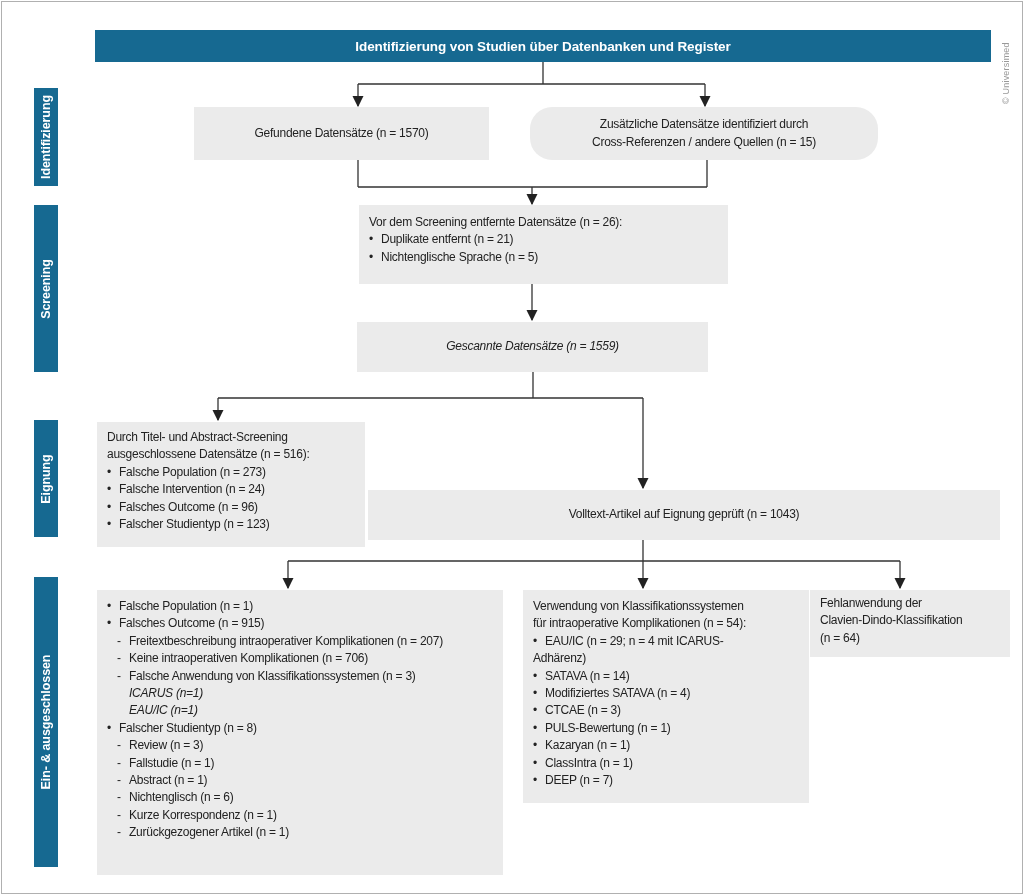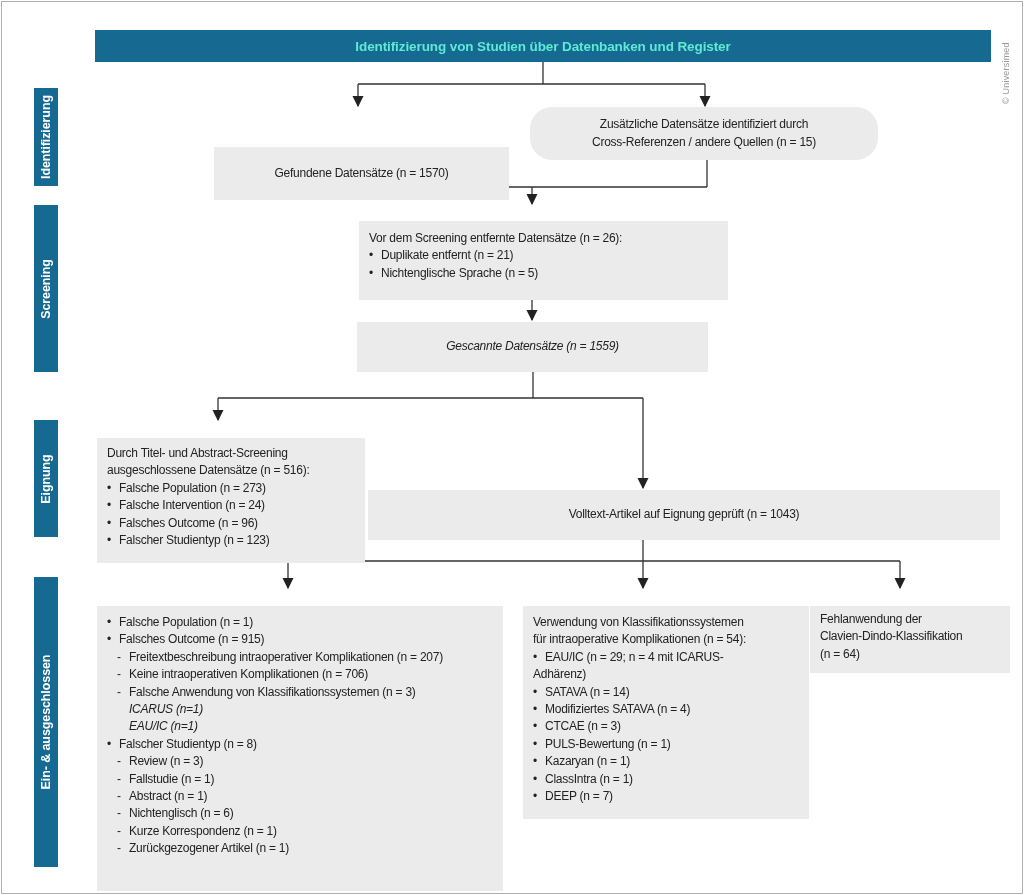--- a/index.html
+++ b/index.html
@@ -6,43 +6,43 @@
   .canvas{
     position:relative;width:1024px;height:895px;background:#ffffff;overflow:hidden;
     font-family:"Liberation Sans","DejaVu Sans",sans-serif;color:#222;
   }
   .frame{position:absolute;inset:1px;border:1px solid #b0b0b0;pointer-events:none;}
   .wires{position:absolute;left:0;top:0;}
   .w{stroke:#333;stroke-width:1.3;fill:none;}
 
   .hdr{
     position:absolute;left:95px;top:30px;width:896px;height:32px;
-    background:#166991;color:#5eead4;display:flex;align-items:center;justify-content:center;
+    background:#166991;color:#ffffff;display:flex;align-items:center;justify-content:center;
     font-weight:bold;font-size:13.5px;letter-spacing:-0.1px;
   }
 
   .stage{
     position:absolute;left:34px;width:24px;background:#166991;color:#fff;
     display:flex;align-items:center;justify-content:center;
   }
   .stage .rot{
     transform:rotate(-90deg);white-space:nowrap;font-weight:bold;font-size:12.5px;letter-spacing:-0.1px;
   }
   .bar1{top:88px;height:98px;}
   .bar2{top:205px;height:167px;}
   .bar3{top:420px;height:117px;}
   .bar4{top:577px;height:290px;}
 
   .bx{
     position:absolute;background:#ebebeb;font-size:12px;line-height:17.4px;
     letter-spacing:-0.25px;
   }
   .mid{display:flex;flex-direction:column;align-items:center;justify-content:center;text-align:center;}
-  .lst{padding:8px 8px 0 10px;margin-top:16px;}
-  .bxA{left:214px;top:107px;width:295px;height:53px;margin-top:40px;}
+  .lst{padding:8px 8px 0 10px;}
+  .bxA{left:194px;top:107px;width:295px;height:53px;}
   .bxB{left:530px;top:107px;width:348px;height:53px;border-radius:22px;}
   .bxC{left:359px;top:205px;width:351px;height:70px;padding-top:9px;}
   .bxD{left:357px;top:322px;width:351px;height:50px;font-style:italic;}
   .bxE{left:97px;top:422px;width:250px;height:118px;padding-top:7px;}
   .bxF{left:368px;top:490px;width:632px;height:50px;}
   .bxG{left:97px;top:590px;width:388px;height:277px;}
   .bxH{left:523px;top:590px;width:268px;height:205px;}
   .bxI{left:810px;top:590px;width:182px;height:62px;padding-top:5px;}
 
   .bx-line{display:flex;}

